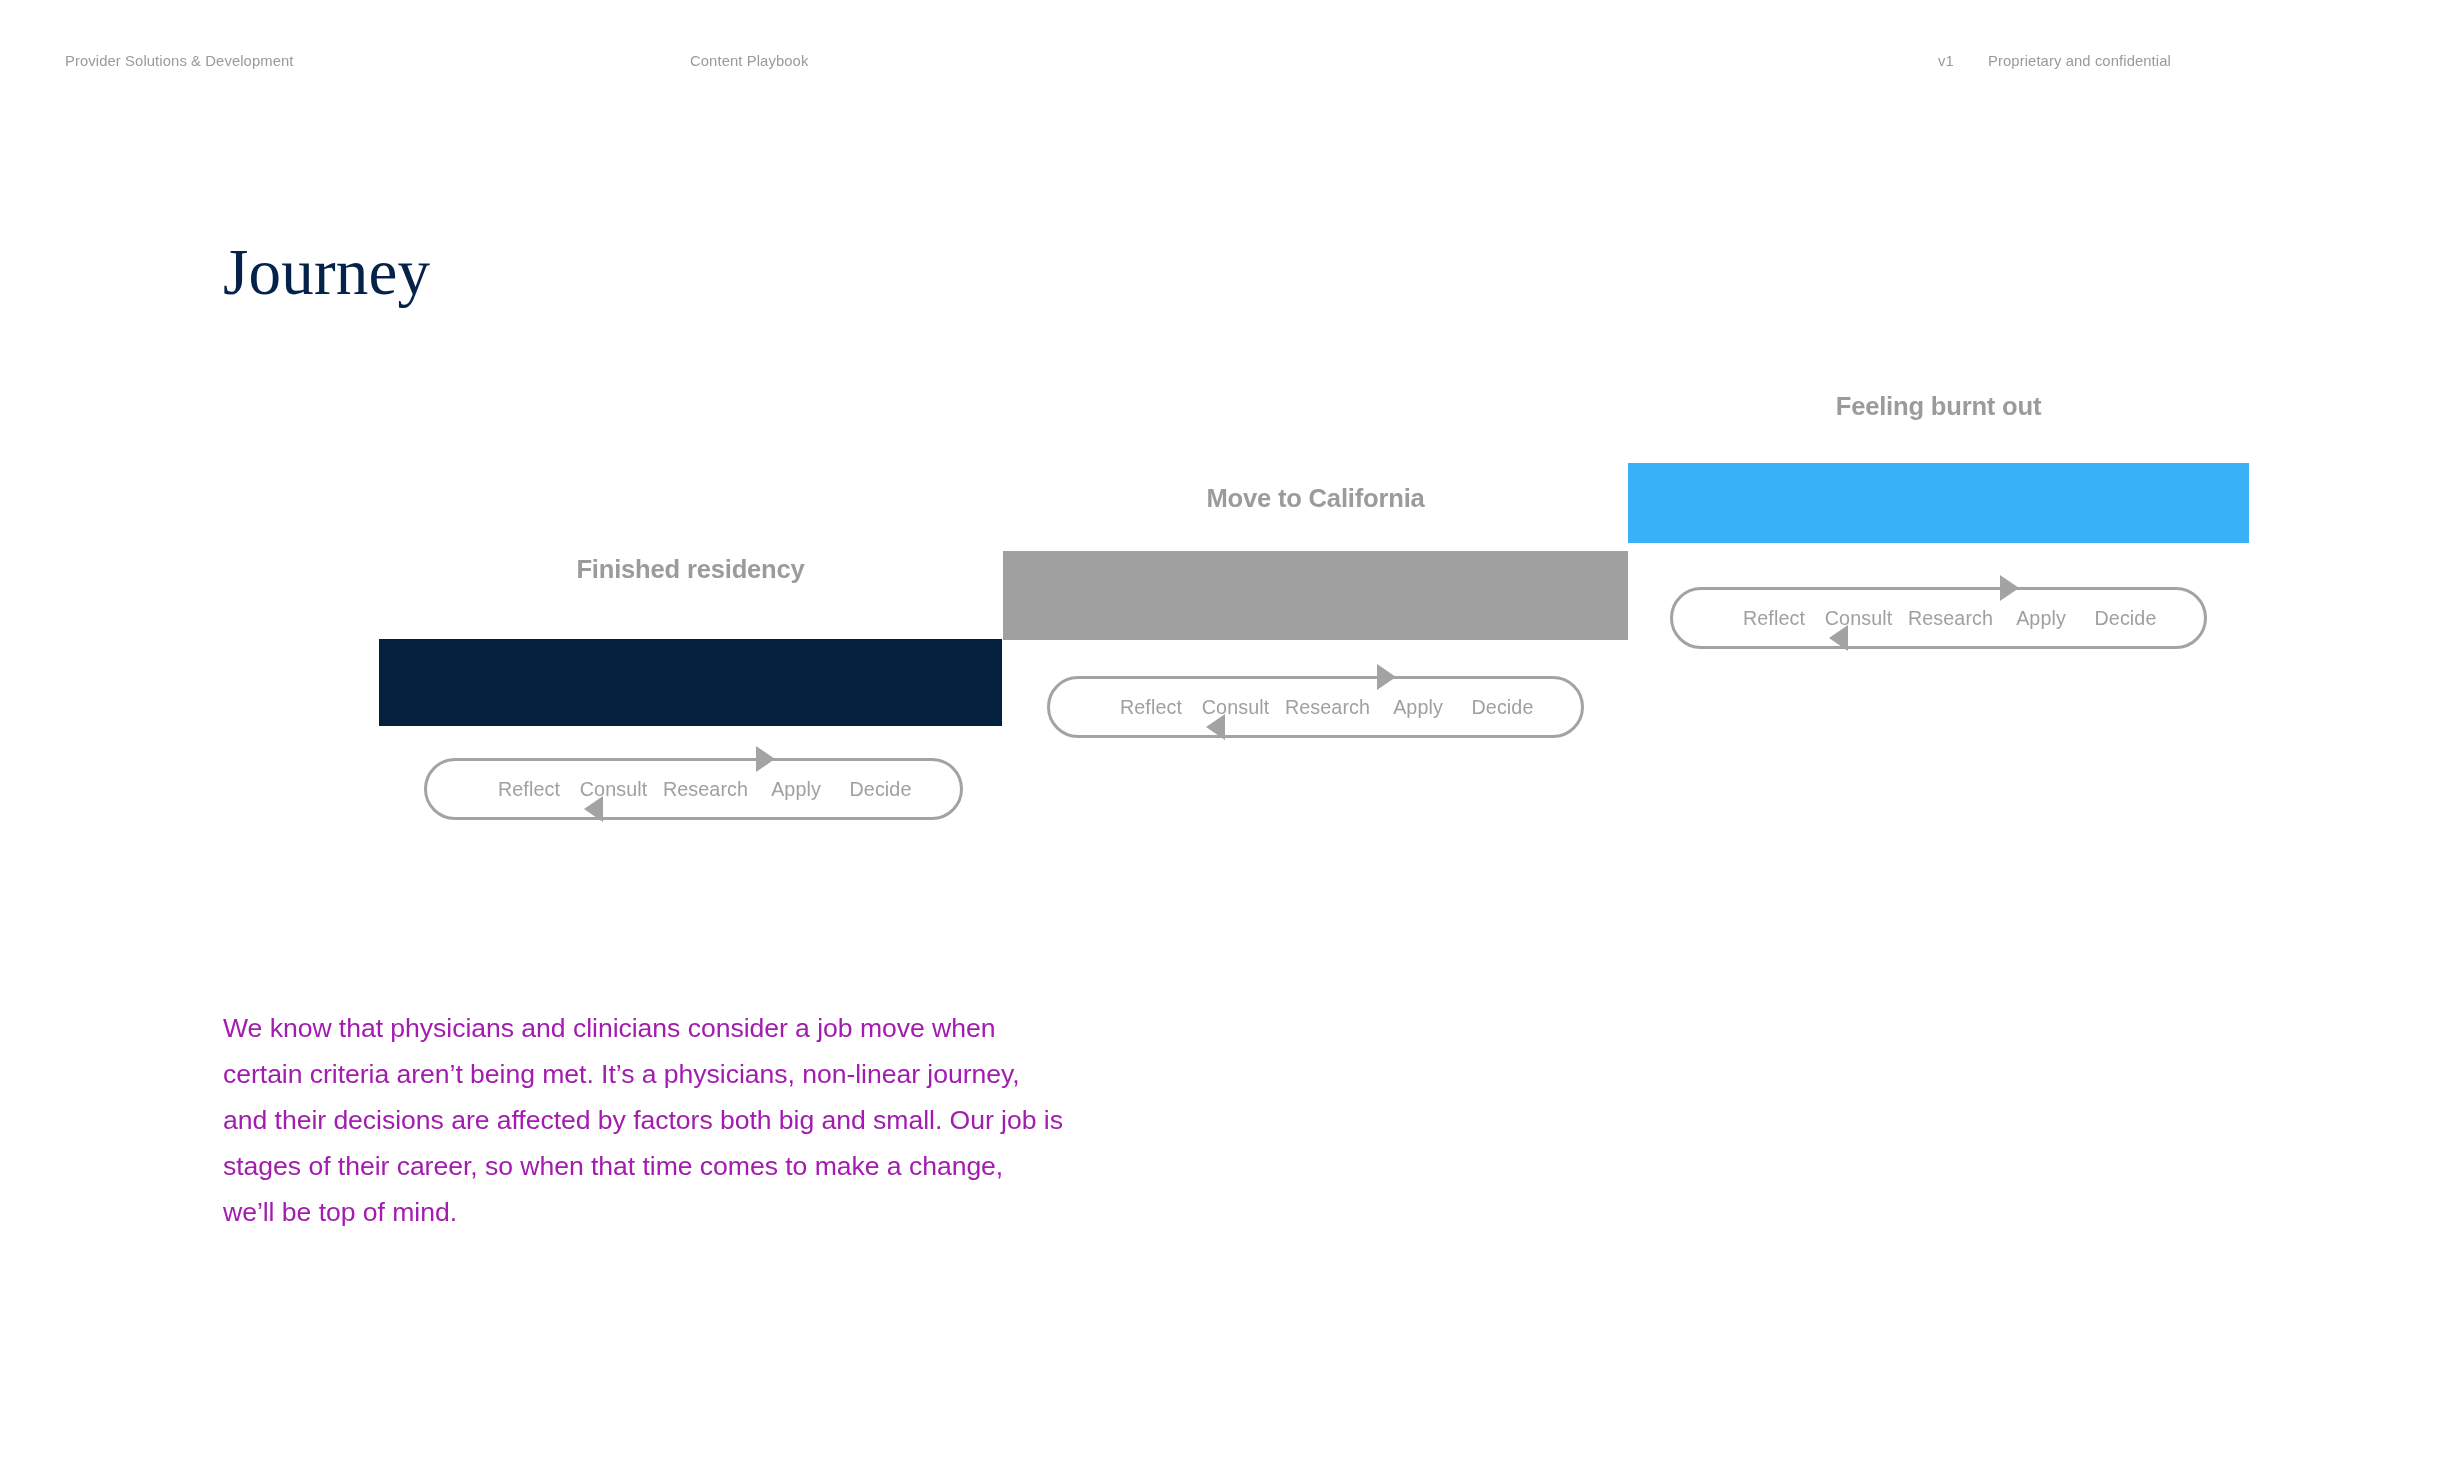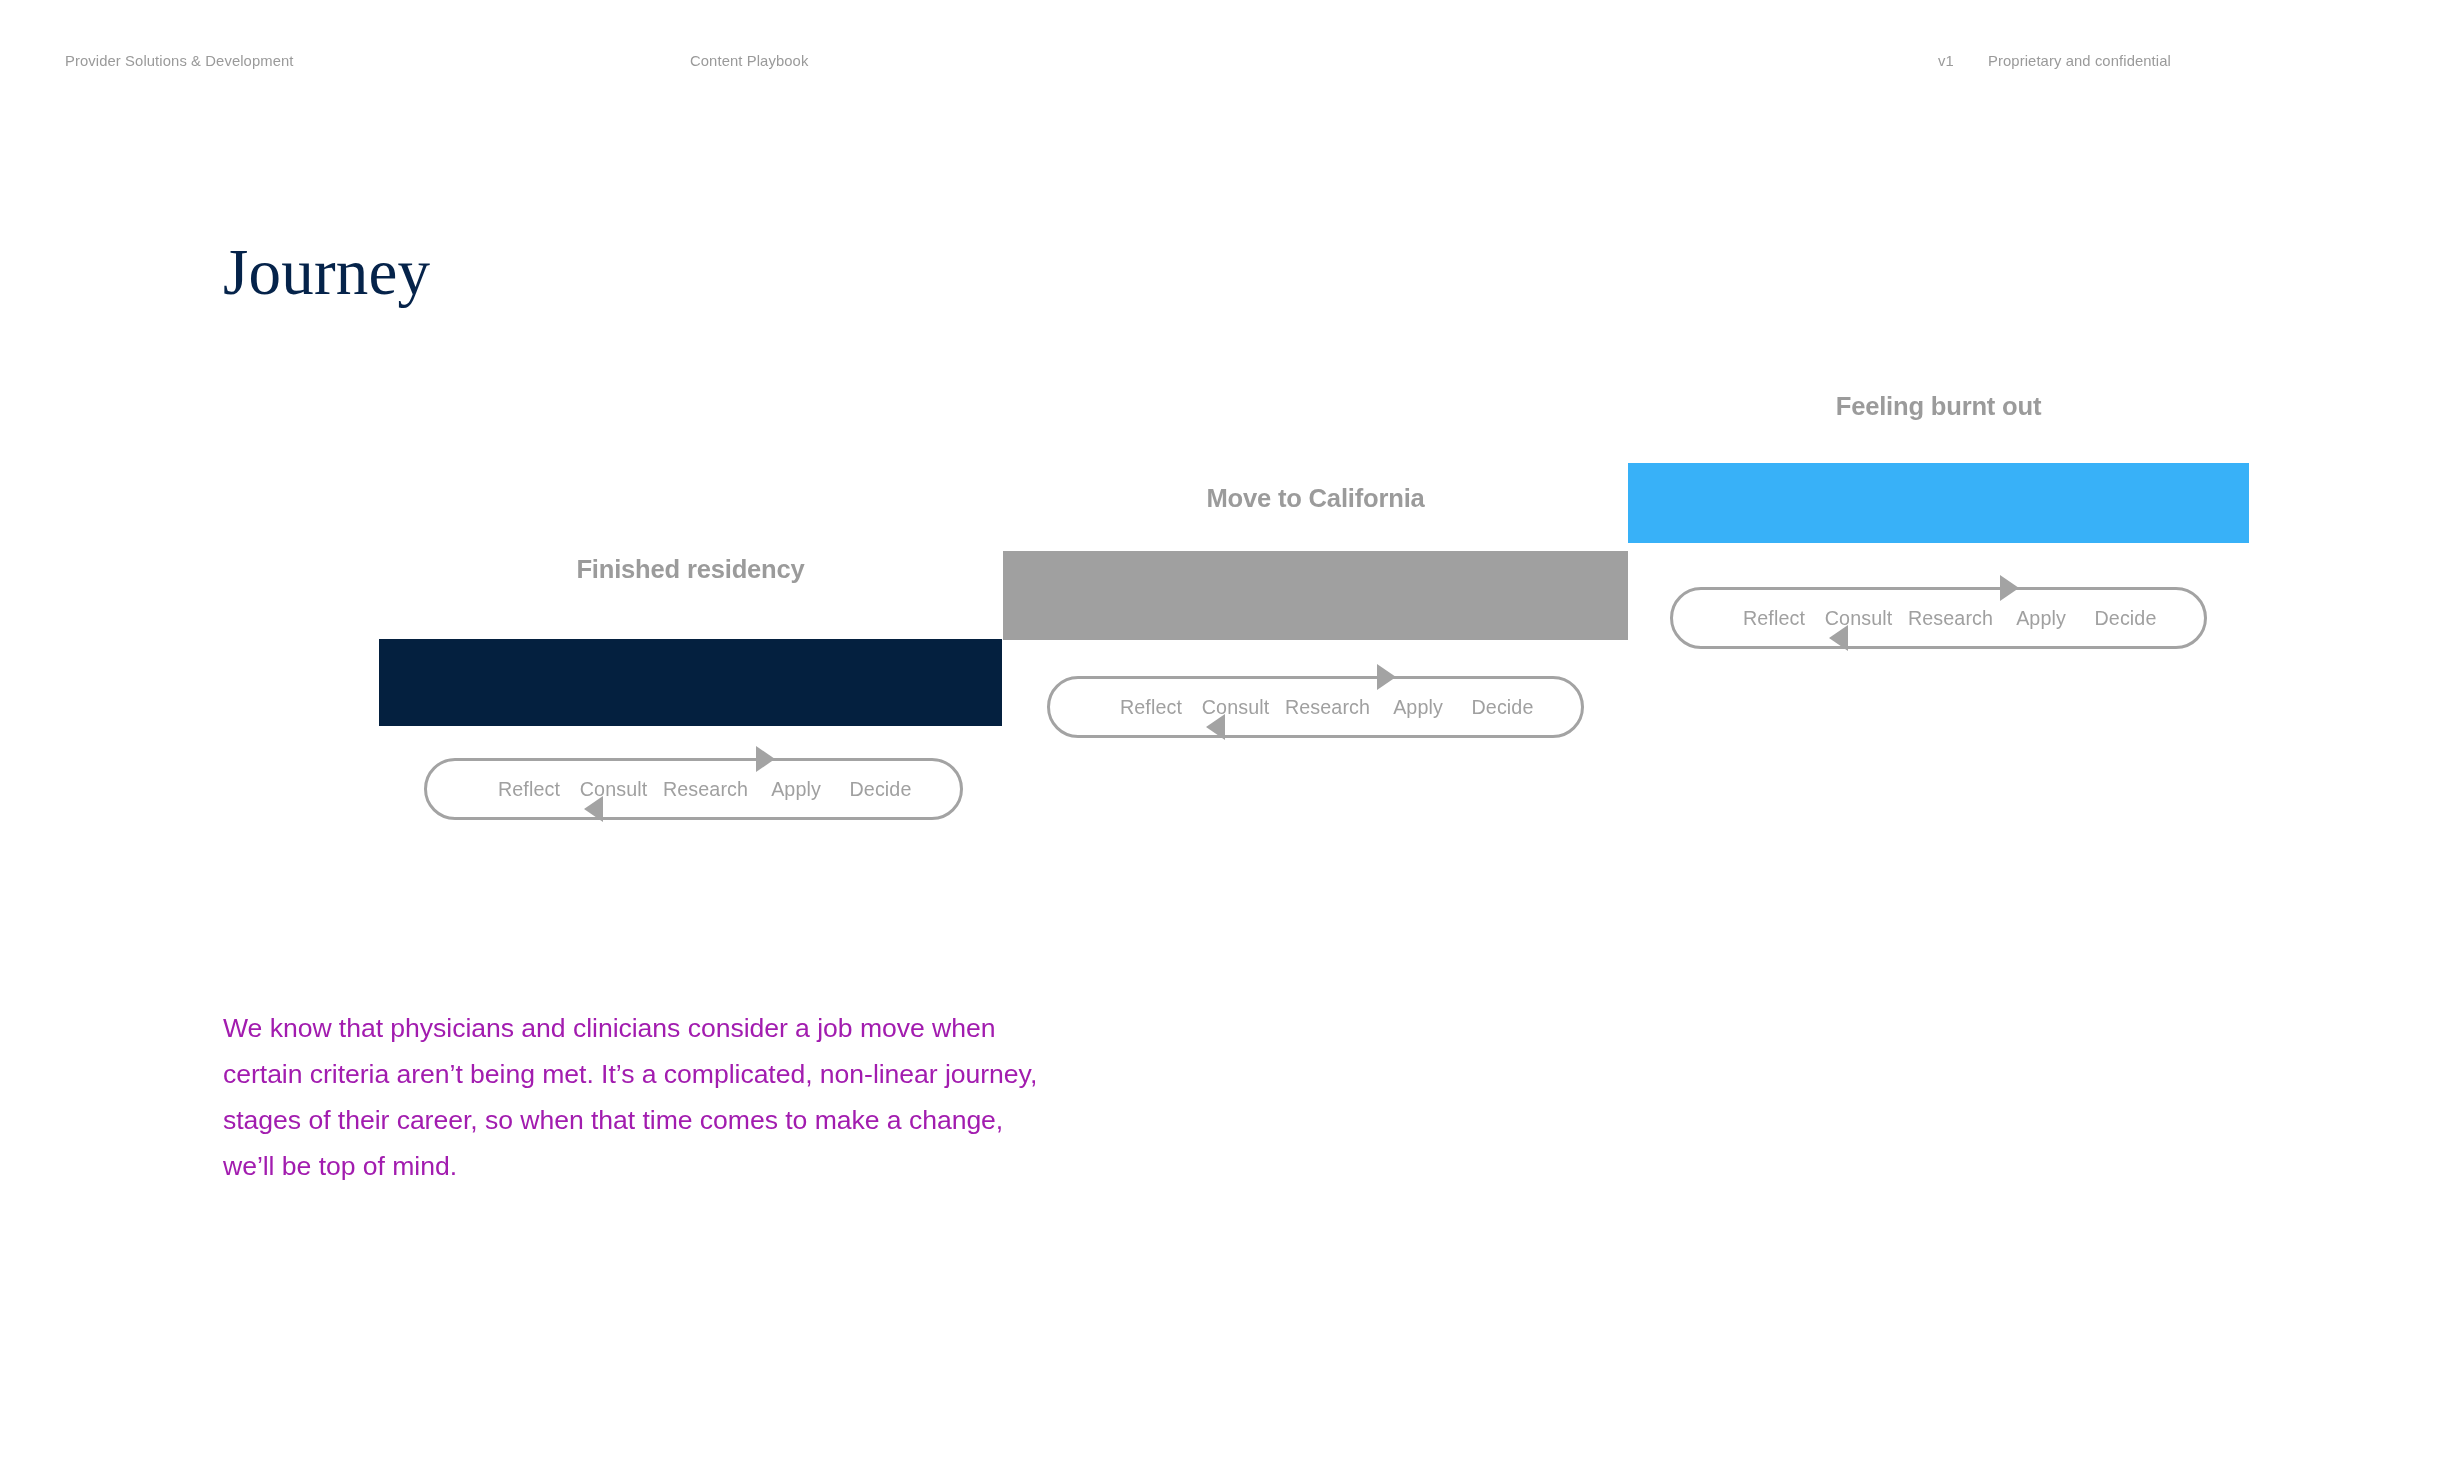--- a/index.html
+++ b/index.html
@@ -186,19 +186,20 @@
         <span class="pill-step" style="width:83px;">Apply</span>
         <span class="pill-step" style="width:86px;">Decide</span>
       </div>
       <div class="arrow-head right" style="left:327px; top:-14.8px;"></div>
       <div class="arrow-head left" style="left:156px; top:35px;"></div>
     </div>
   </div>
 
   <div class="body-copy">
     <p>We know that physicians and clinicians consider a job move when</p>
-    <p>certain criteria aren’t being met. It’s a complicated, non-linear journey,</p>
+    <p>certain criteria aren’t being met. It’s a physicians, non-linear journey,</p>
+    <p>and their decisions are affected by factors both big and small. Our job is</p>
     <p>stages of their career, so when that time comes to make a change,</p>
     <p>we’ll be top of mind.</p>
   </div>
 
 </div>
 
 
 </body></html>

